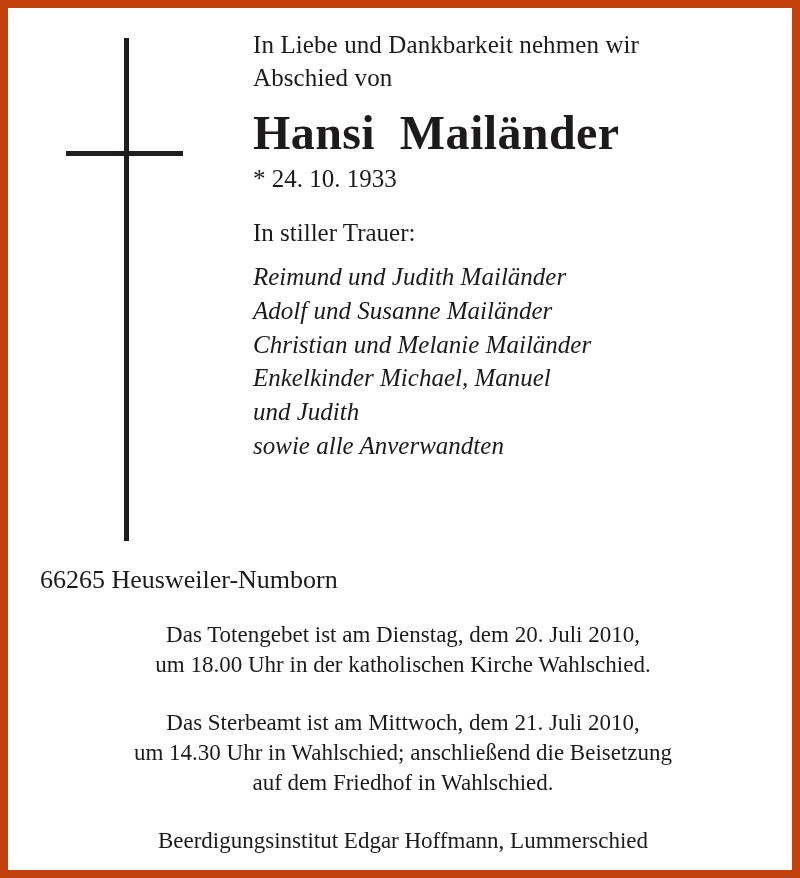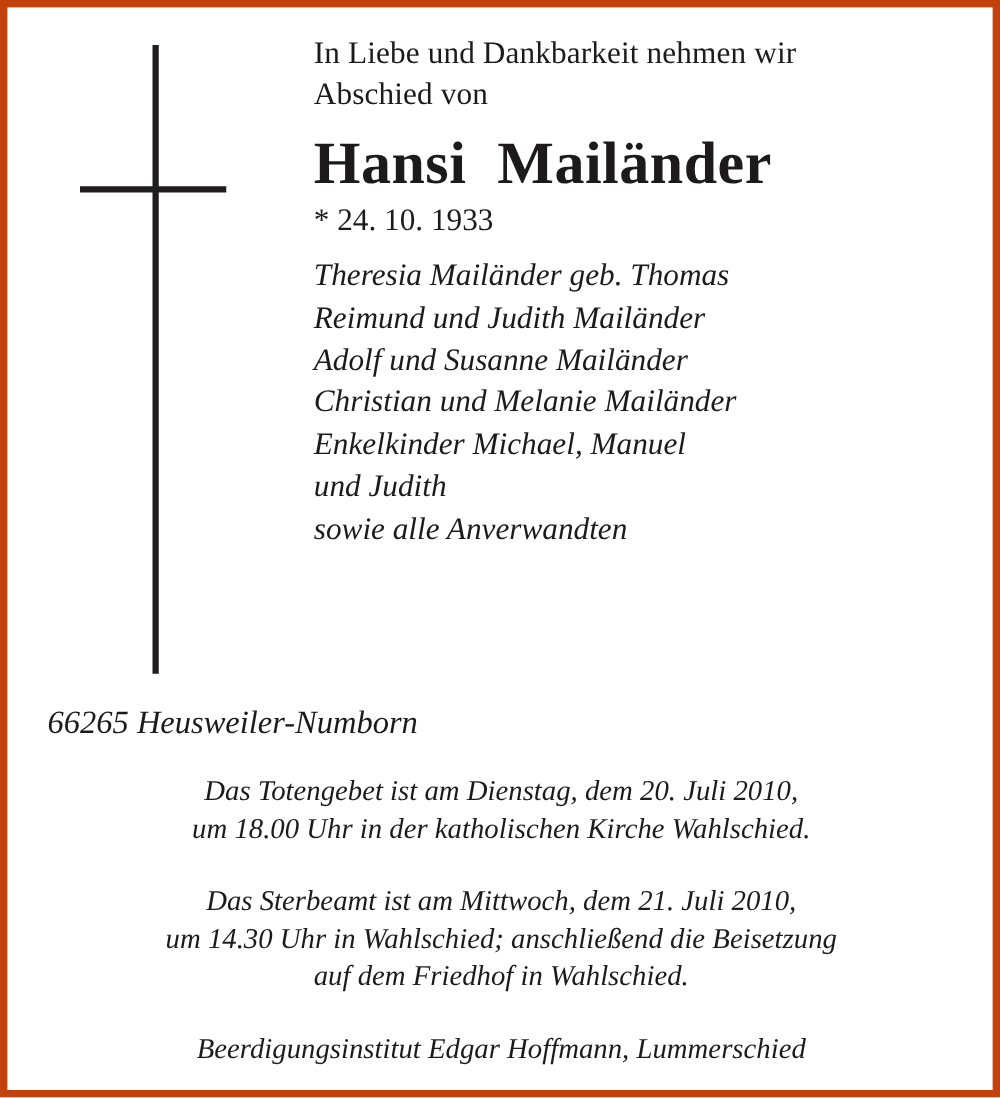--- a/index.html
+++ b/index.html
@@ -11,21 +11,21 @@
   body {
     font-family: "Liberation Serif", "DejaVu Serif", serif;
   }
 
   .notice {
     position: relative;
     width: 800px;
     height: 878px;
     box-sizing: border-box;
     background: #ffffff;
-    border: 6px solid #c2410c;
+    border: 8px solid #c2410c;
     overflow: hidden;
   }
 
   .canvas {
     position: relative;
     width: 100%;
     height: 100%;
     background: #ffffff;
   }
 
@@ -110,21 +110,20 @@
     white-space: pre;
   }
 
   
   .lower-block {
     position: absolute;
     left: 32px;
     top: 556px;
     width: 726px;
     color: #1d1a1b;
-    font-style: italic;
   }
 
   .address {
     font-size: 26px;
     line-height: 32px;
     margin-bottom: 24px;
   }
 
   .para {
     font-size: 23px;
@@ -156,23 +155,23 @@
         <div>In Liebe und Dankbarkeit nehmen wir</div>
         <div>Abschied von</div>
       </div>
 
       <div class="name">Hansi  Mailänder</div>
 
       <div class="dates">
         <div class="date-birth">* 24. 10. 1933</div>
       </div>
 
+      <div class="mourn-heading">In stiller Trauer:</div>
 
       <div class="mourn-list">
-        <div class="mourn-line">Theresia Mailänder geb. Thomas</div>
         <div class="mourn-line">Reimund und Judith Mailänder</div>
         <div class="mourn-line">Adolf und Susanne Mailänder</div>
         <div class="mourn-line">Christian und Melanie Mailänder</div>
         <div class="mourn-line">Enkelkinder Michael, Manuel</div>
         <div class="mourn-line">und Judith</div>
         <div class="mourn-line">sowie alle Anverwandten</div>
       </div>
 
     </div>
 

